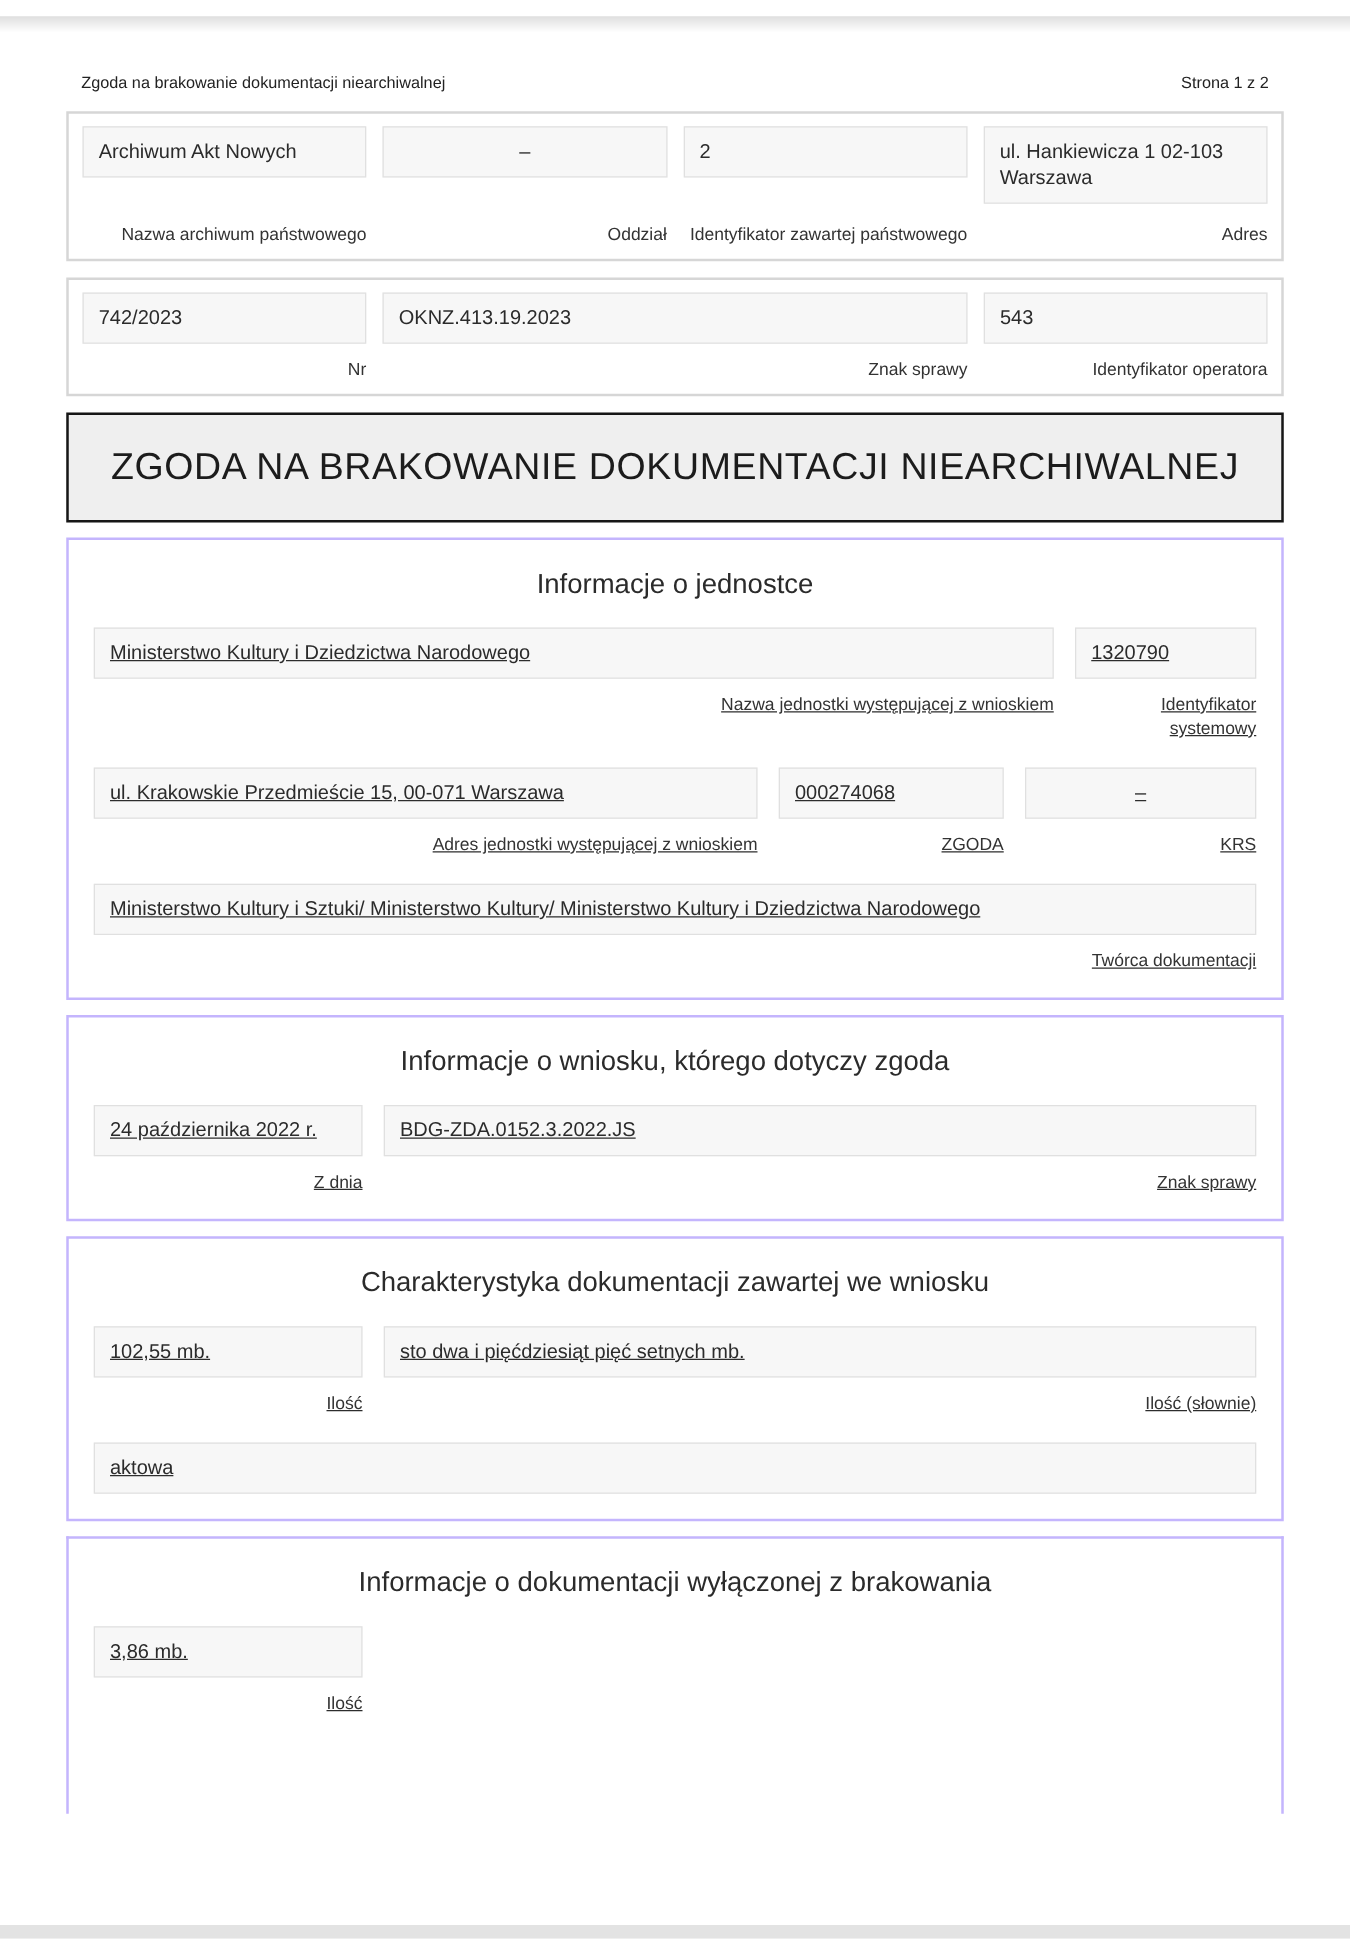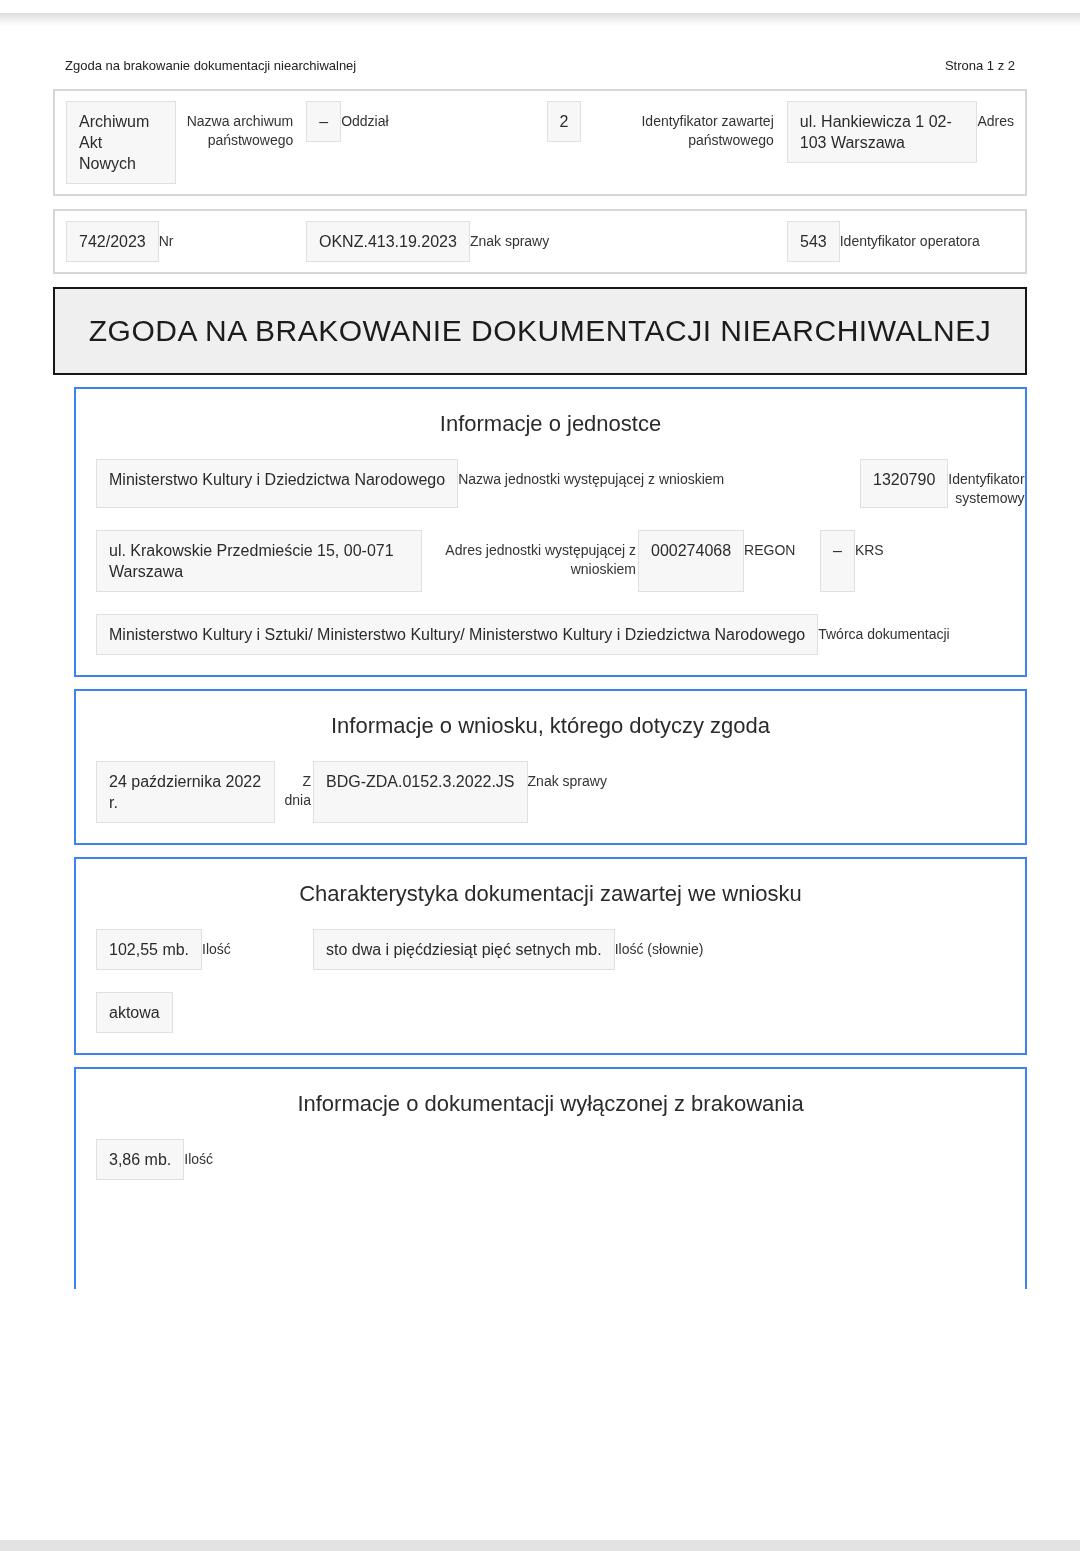--- a/index.html
+++ b/index.html
@@ -30,38 +30,37 @@
     color: #222;
   }
 
   .box {
     border: 2px solid #d6d6d6;
     padding: 10px 11px;
     margin-bottom: 13px;
     box-sizing: border-box;
   }
   .section {
-    border: 2px solid #3b82f6;
+    border: 2px solid #c4b5fd;
     padding: 12px 20px 20px 20px;
     margin-bottom: 12px;
     box-sizing: border-box;
-    margin-left: 21px;
   }
   .section-heading {
     text-align: center;
     font-size: 22px;
     color: #2b2b2b;
     margin: 10px 0 22px 0;
   }
 
   .row { display: flex; gap: 13px; }
   .row + .row { margin-top: 22px; }
-  .section .row { gap: 2px; }
-
-  .fg { display: flex; flex: 1 1 0; min-width: 0; }
+  .section .row { gap: 17px; text-decoration: underline; }
+
+  .fg { display: flex; flex-direction: column; flex: 1 1 0; min-width: 0; }
   .fg.w-145 { flex: 0 0 145px; }
   .fg.w-180 { flex: 0 0 180px; }
   .fg.w-185 { flex: 0 0 185px; }
   .fg.w-215 { flex: 0 0 215px; }
   .fg.w-227 { flex: 0 0 227px; }
 
   .field-slot { }
   .archive-row .field-slot { min-height: 66px; }
 
   .field {
@@ -180,21 +179,21 @@
         <div class="field-label">Identyfikator systemowy</div>
       </div>
     </div>
     <div class="row">
       <div class="fg">
         <div class="field">ul. Krakowskie Przedmieście 15, 00-071 Warszawa</div>
         <div class="field-label">Adres jednostki występującej z wnioskiem</div>
       </div>
       <div class="fg w-180">
         <div class="field">000274068</div>
-        <div class="field-label">REGON</div>
+        <div class="field-label">ZGODA</div>
       </div>
       <div class="fg w-185">
         <div class="field center">–</div>
         <div class="field-label">KRS</div>
       </div>
     </div>
     <div class="row">
       <div class="fg">
         <div class="field">Ministerstwo Kultury i Sztuki/ Ministerstwo Kultury/ Ministerstwo Kultury i Dziedzictwa Narodowego</div>
         <div class="field-label">Twórca dokumentacji</div>

